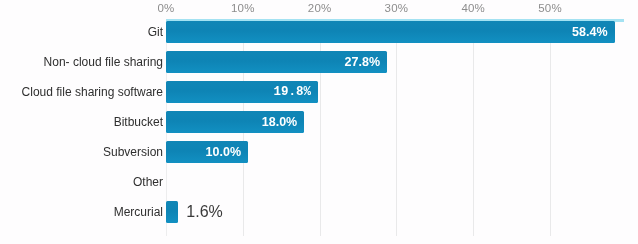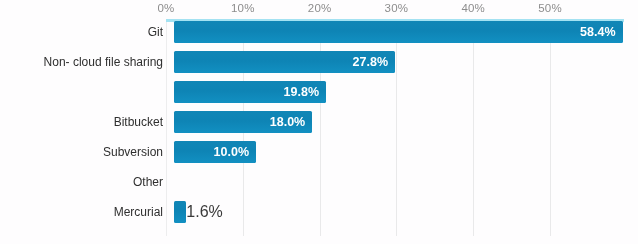--- a/index.html
+++ b/index.html
@@ -86,21 +86,20 @@
     font-size: 12px;
     color: #2f2f2f;
     white-space: nowrap;
     text-align: right;
   }
   .bar-wrap {
     position: absolute;
     left: 166px;
     top: 0;
     height: 22px;
-    padding-left: 8px;
   }
   .bar {
     height: 22px;
     background: linear-gradient(180deg, #1186b6 0%, #0e84b5 45%, #1290c2 100%);
     border-radius: 1.5px;
     position: relative;
     box-sizing: border-box;
   }
   .val-inside {
     position: absolute;
@@ -159,23 +158,24 @@
       </div>
       <div class="row">
         <div class="cat-label" style="color: rgb(47, 47, 47);">Non- cloud file sharing</div>
         <div class="bar-wrap" style="width: 221px;">
           <div class="bar">
             <span class="val-inside" style="color: rgb(255, 255, 255);">27.8%</span>
           </div>
         </div>
       </div>
       <div class="row">
+        <div class="cat-label" style="color: rgb(47, 47, 47);">Cloud file sharing software</div>
         <div class="bar-wrap" style="width: 152.064px;">
           <div class="bar">
-            <span class="val-inside" style="color: rgb(255, 255, 255);">19.8%</span>
+            <span class="val-inside" style="color: rgb(255, 255, 255); font-family: Liberation Mono, monospace;">19.8%</span>
           </div>
         </div>
       </div>
       <div class="row">
         <div class="cat-label" style="color: rgb(47, 47, 47);">Bitbucket</div>
         <div class="bar-wrap" style="width: 138.24px;">
           <div class="bar">
             <span class="val-inside" style="color: rgb(255, 255, 255);">18.0%</span>
           </div>
         </div>

